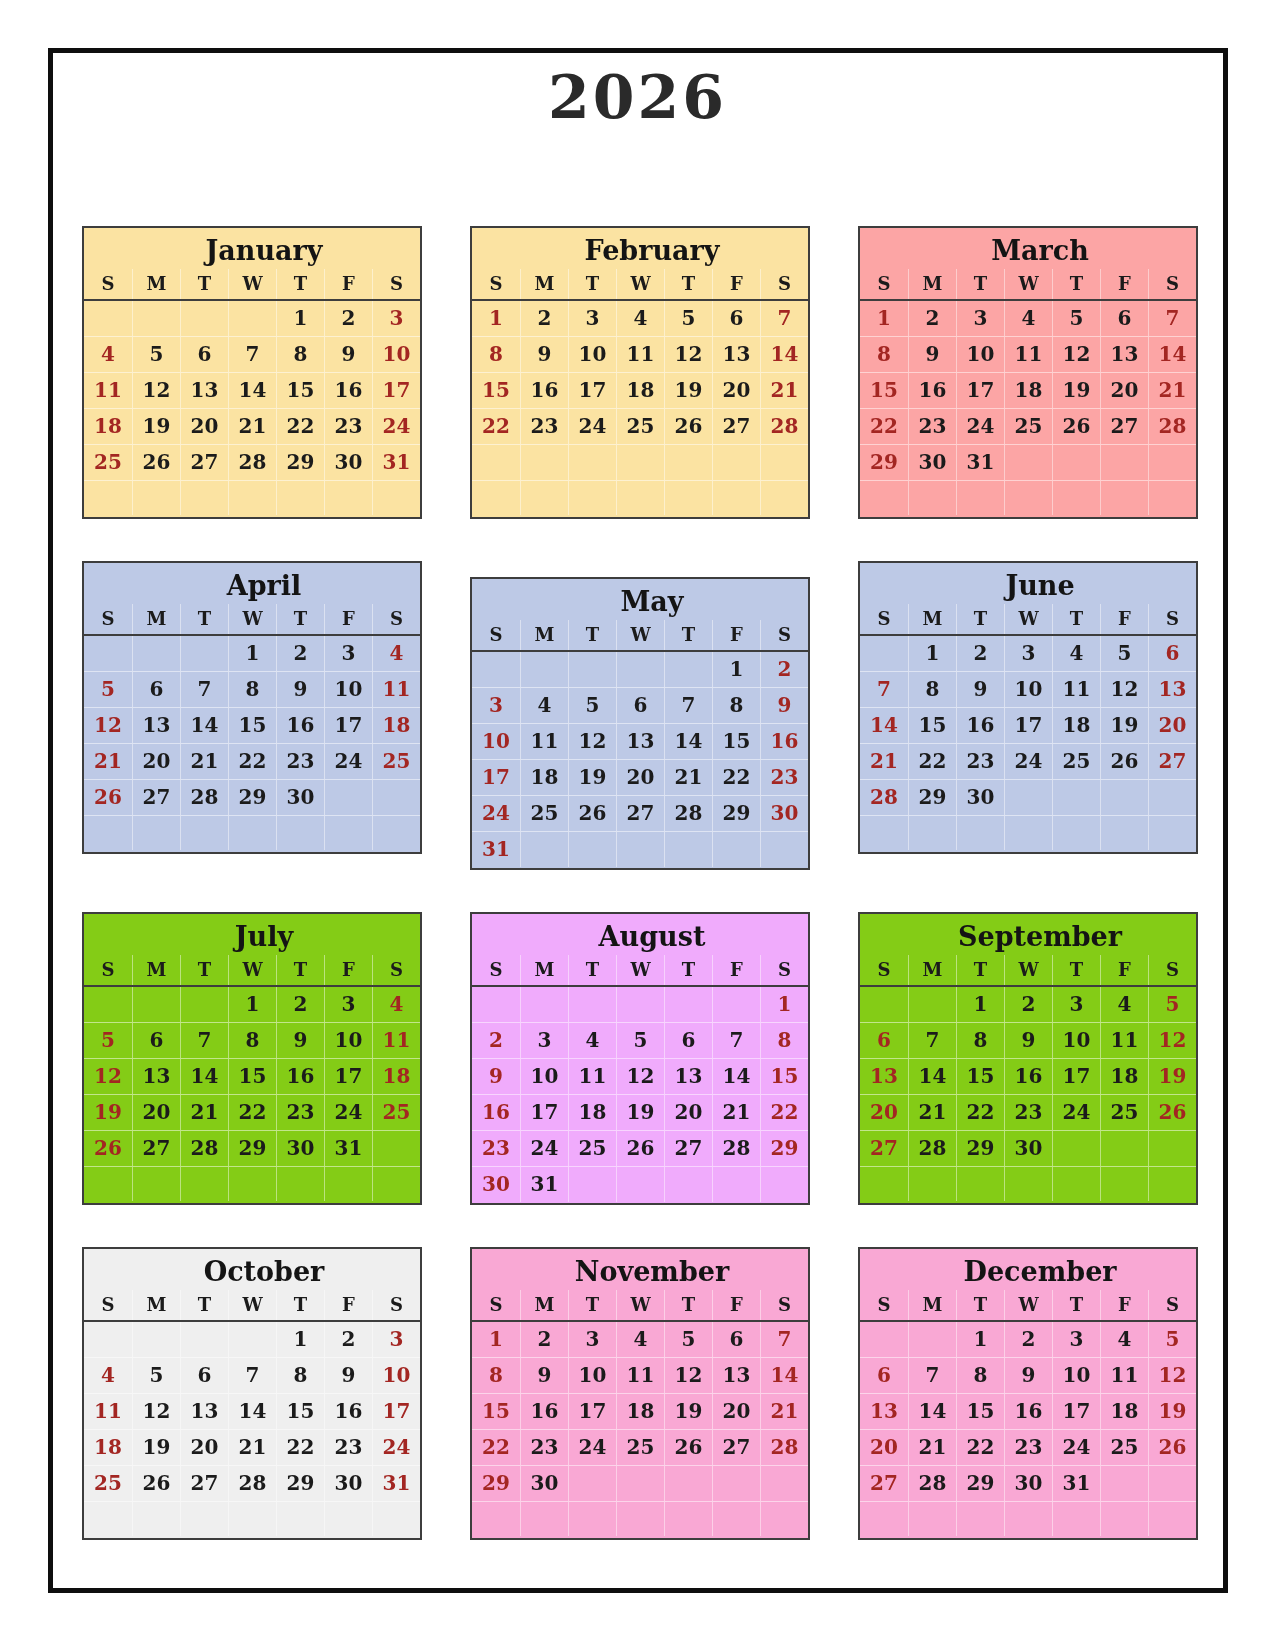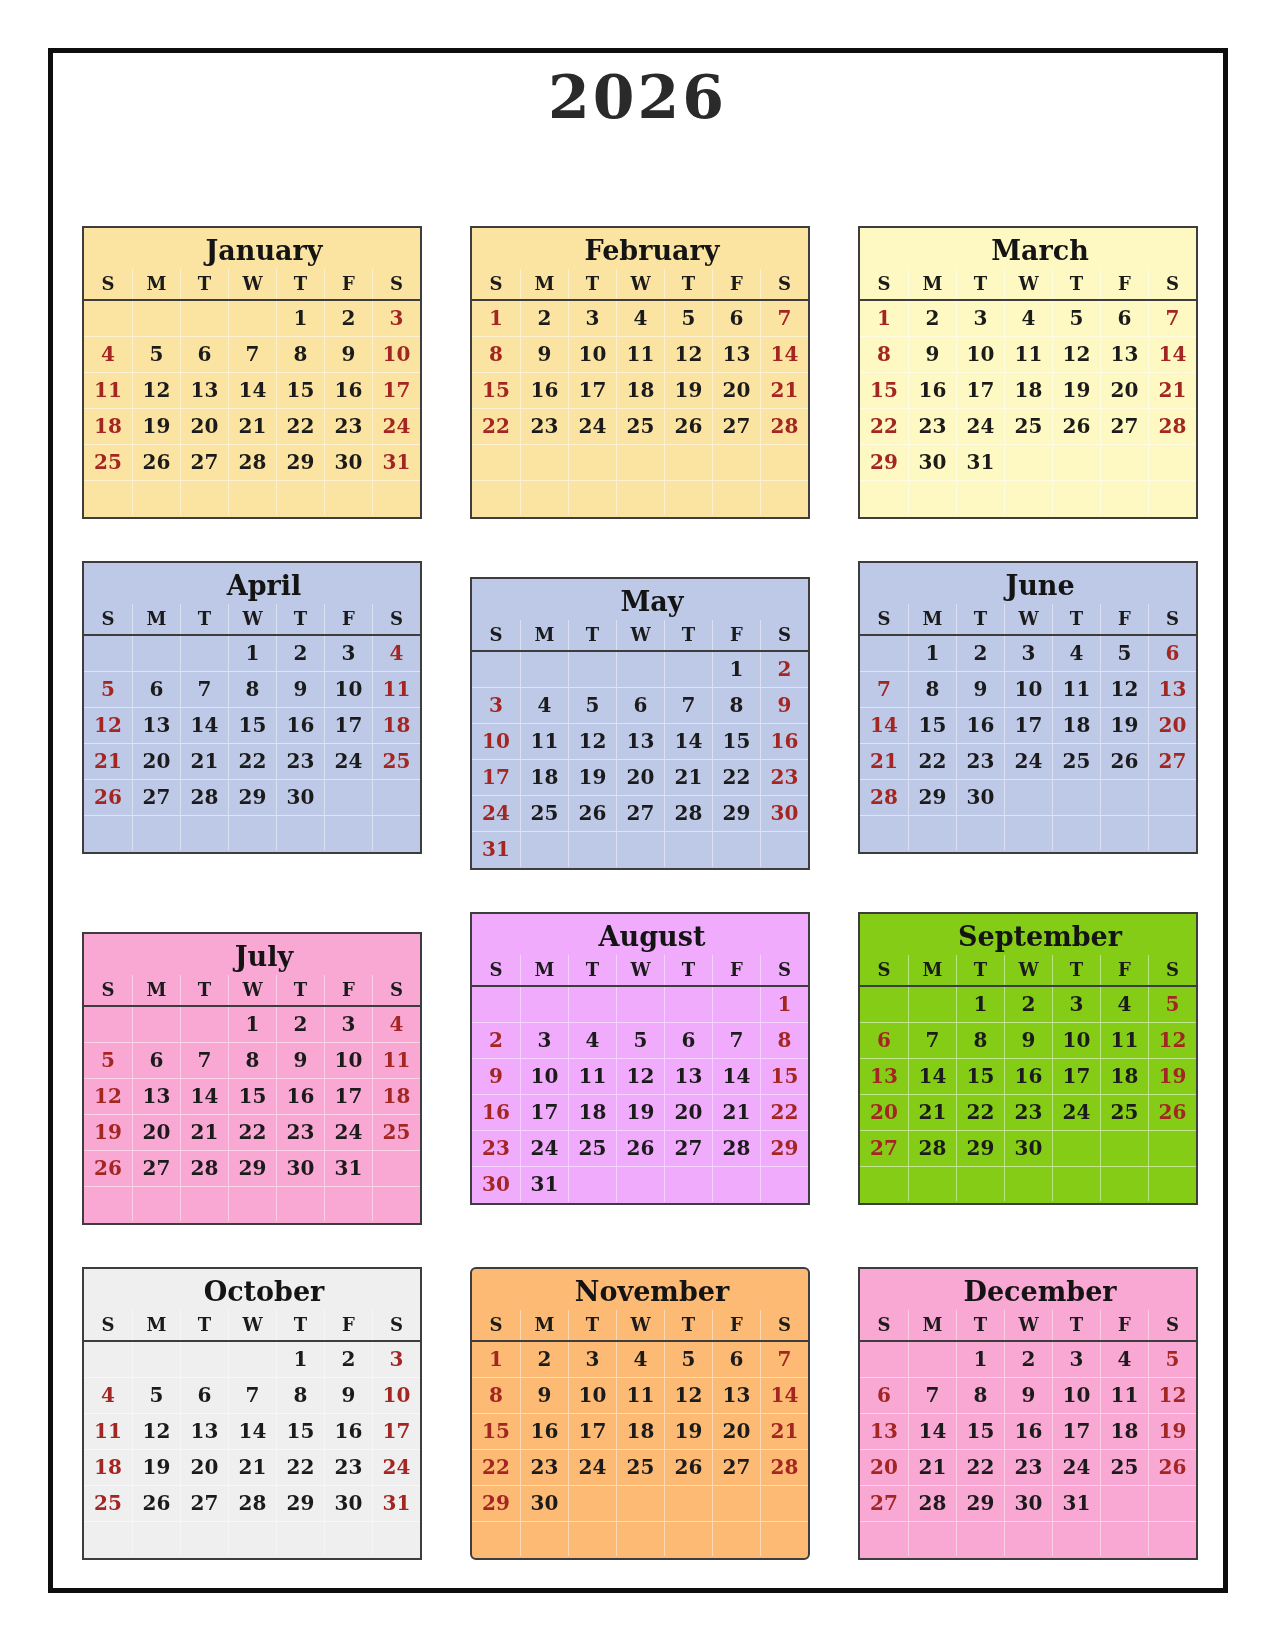--- a/index.html
+++ b/index.html
@@ -194,21 +194,21 @@
           <div class="day-cell weekend"></div>
           <div class="day-cell"></div>
           <div class="day-cell"></div>
           <div class="day-cell"></div>
           <div class="day-cell"></div>
           <div class="day-cell"></div>
           <div class="day-cell weekend"></div>
         </div>
       </div>
     </div>
-    <div class="month-block" style="background: #fef9c3;">
+    <div class="month-block" style="background: #fca5a5;">
       <div class="month-name">March</div>
       <div class="dow-row">
         <div class="dow-cell">S</div>
         <div class="dow-cell">M</div>
         <div class="dow-cell">T</div>
         <div class="dow-cell">W</div>
         <div class="dow-cell">T</div>
         <div class="dow-cell">F</div>
         <div class="dow-cell">S</div>
       </div>
@@ -466,21 +466,21 @@
           <div class="day-cell weekend"></div>
           <div class="day-cell"></div>
           <div class="day-cell"></div>
           <div class="day-cell"></div>
           <div class="day-cell"></div>
           <div class="day-cell"></div>
           <div class="day-cell weekend"></div>
         </div>
       </div>
     </div>
-    <div class="month-block" style="background: #f9a8d4; margin-top: 20px;">
+    <div class="month-block" style="background: #84cc16;">
       <div class="month-name">July</div>
       <div class="dow-row">
         <div class="dow-cell">S</div>
         <div class="dow-cell">M</div>
         <div class="dow-cell">T</div>
         <div class="dow-cell">W</div>
         <div class="dow-cell">T</div>
         <div class="dow-cell">F</div>
         <div class="dow-cell">S</div>
       </div>
@@ -738,21 +738,21 @@
           <div class="day-cell weekend"></div>
           <div class="day-cell"></div>
           <div class="day-cell"></div>
           <div class="day-cell"></div>
           <div class="day-cell"></div>
           <div class="day-cell"></div>
           <div class="day-cell weekend"></div>
         </div>
       </div>
     </div>
-    <div class="month-block" style="background: #fdba74; border-radius: 6px;">
+    <div class="month-block" style="background: #f9a8d4;">
       <div class="month-name">November</div>
       <div class="dow-row">
         <div class="dow-cell">S</div>
         <div class="dow-cell">M</div>
         <div class="dow-cell">T</div>
         <div class="dow-cell">W</div>
         <div class="dow-cell">T</div>
         <div class="dow-cell">F</div>
         <div class="dow-cell">S</div>
       </div>

